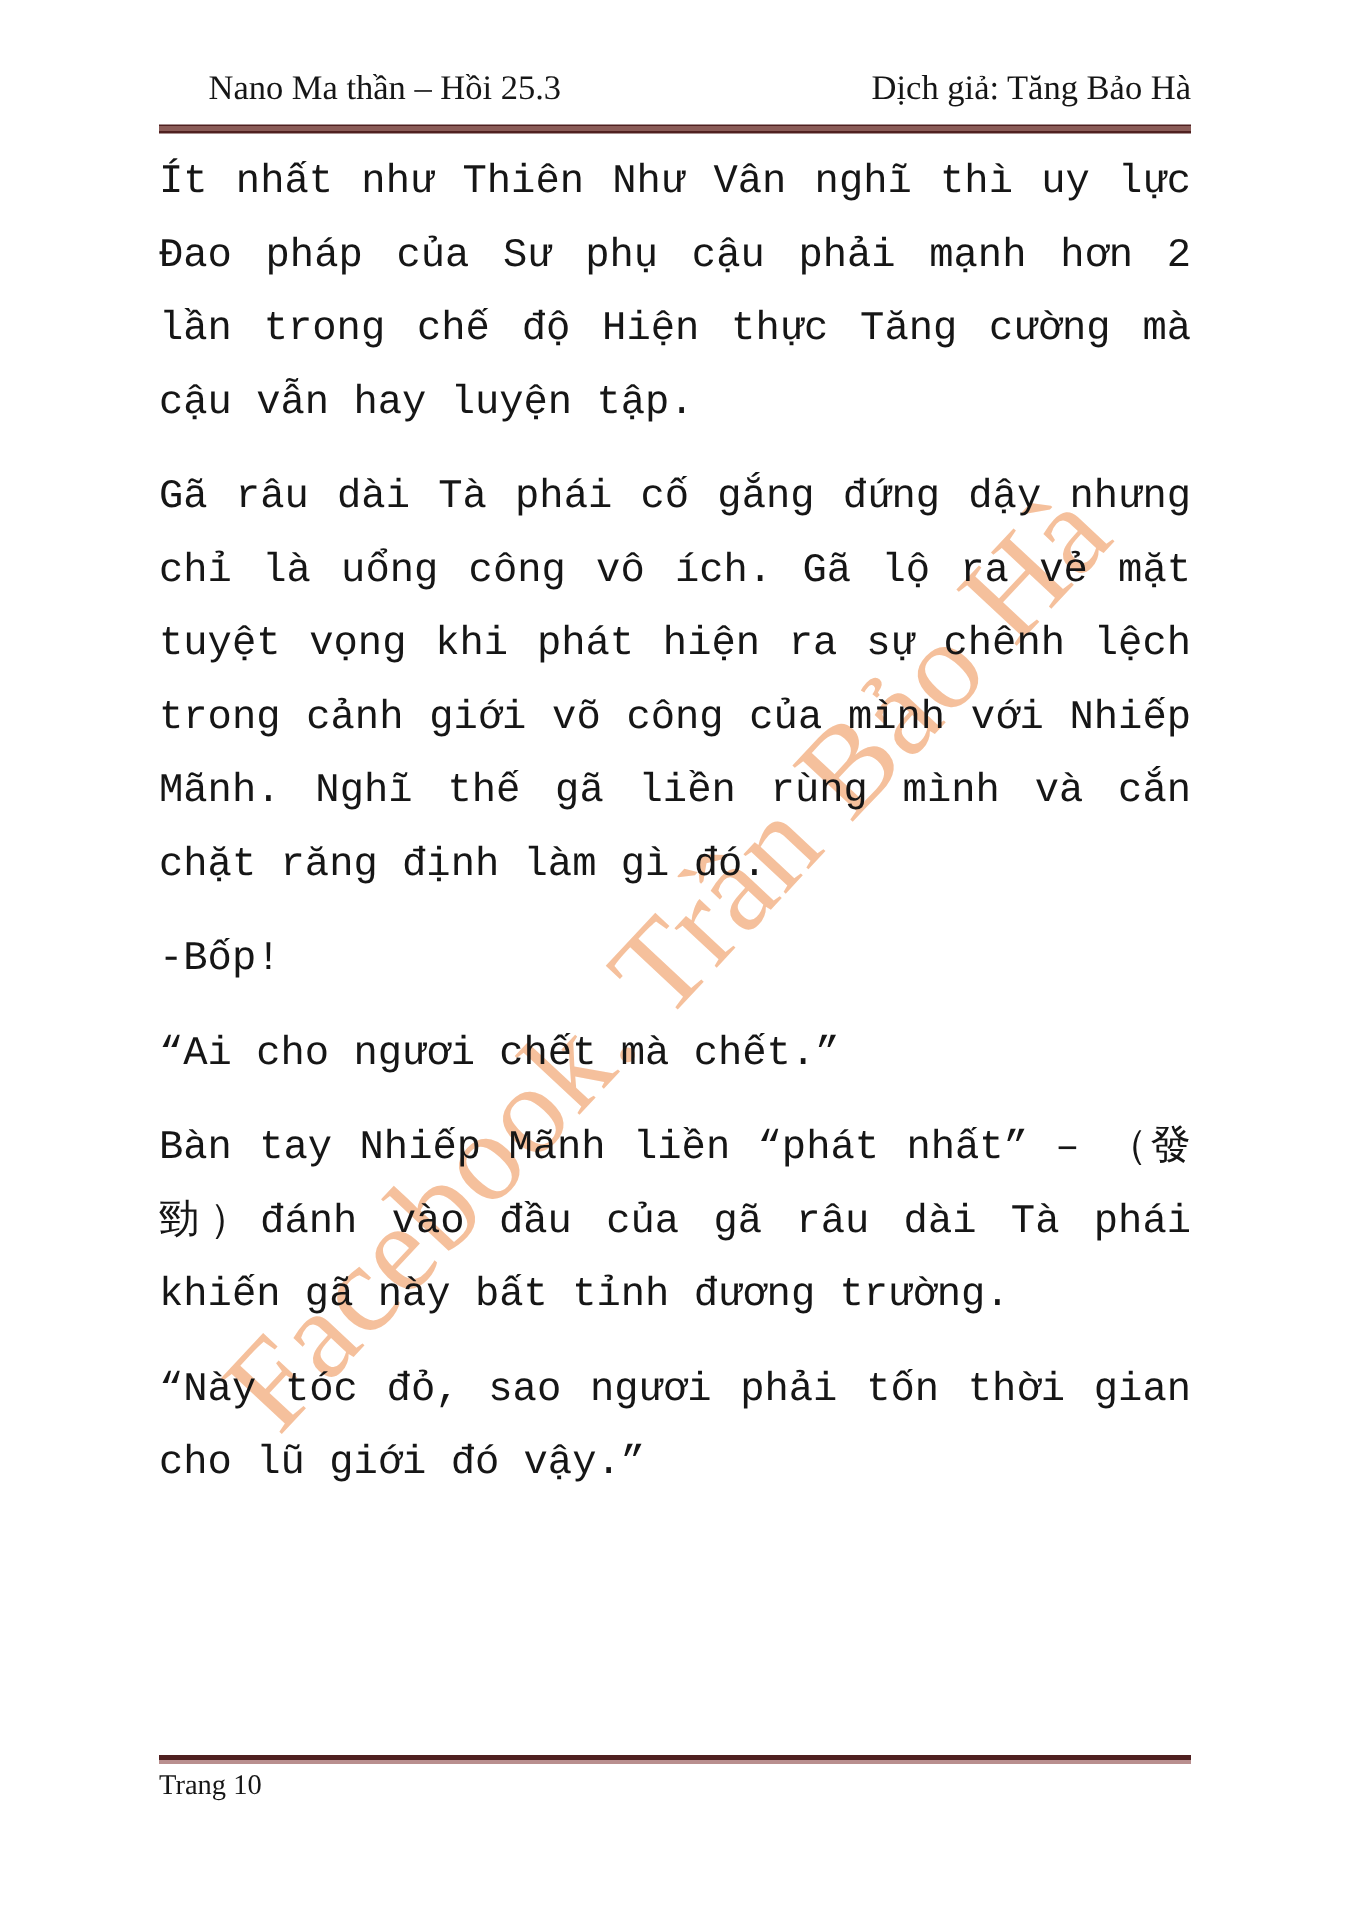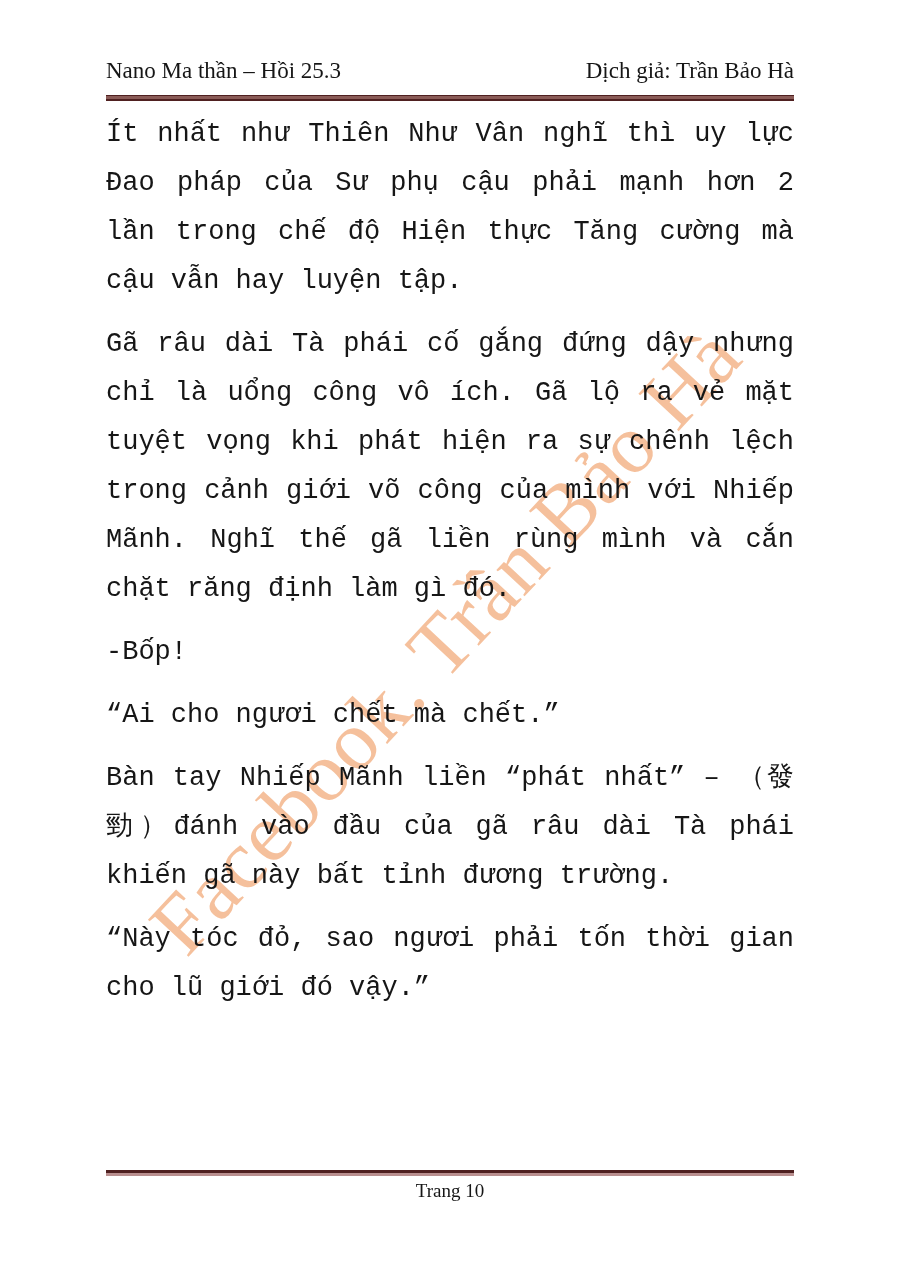--- a/index.html
+++ b/index.html
@@ -33,26 +33,27 @@
     white-space: nowrap;
     color: #f2ac7c;
     opacity: 0.75;
     z-index: 0;
     pointer-events: none;
     letter-spacing: 1px;
   }
   header {
     position: relative;
     z-index: 1;
-    padding-top: 56px;
+    padding-top: 44px;
     display: flex;
     justify-content: space-between;
     align-items: baseline;
     font-size: 23px;
     line-height: 30px;
+    margin-left: 33px;
   }
   .rule {
     position: relative;
     z-index: 1;
   }
   .rule-top {
     margin-top: 9px;
     height: 6px;
     background: linear-gradient(to bottom,
       #4f2020 0%, #4f2020 20%,
@@ -78,35 +79,35 @@
     top: 1170px;
     z-index: 1;
   }
   .rule-bottom {
     height: 6px;
     background: linear-gradient(to bottom,
       #4f2020 0%, #4f2020 58%,
       #b98f8f 58%, #b98f8f 100%);
   }
   .page-number {
-    text-align: center;
+    text-align: left;
     font-size: 19px;
     margin-top: 4px;
   }
 </style>
 </head>
 <body>
 
 <div class="page">
 
   <div class="watermark">Facebook. Trần Bảo Hà</div>
 
   <header>
     <span>Nano Ma thần – Hồi 25.3</span>
-    <span>Dịch giả: Trần Bảo Hà</span>
+    <span>Dịch giả: Tăng Bảo Hà</span>
   </header>
 
   <div class="rule rule-top"></div>
 
   <main>
     <p>Ít nhất như Thiên Như Vân nghĩ thì uy lực Đao pháp của Sư phụ cậu phải mạnh hơn 2 lần trong chế độ Hiện thực Tăng cường mà cậu vẫn hay luyện tập.</p>
     <p>Gã râu dài Tà phái cố gắng đứng dậy nhưng chỉ là uổng công vô ích. Gã lộ ra vẻ mặt tuyệt vọng khi phát hiện ra sự chênh lệch trong cảnh giới võ công của mình với Nhiếp Mãnh. Nghĩ thế gã liền rùng mình và cắn chặt răng định làm gì đó.</p>
     <p>-Bốp!</p>
     <p>“Ai cho ngươi chết mà chết.”</p>
     <p>Bàn tay Nhiếp Mãnh liền “phát nhất” – （發勁）đánh vào đầu của gã râu dài Tà phái khiến gã này bất tỉnh đương trường.</p>

